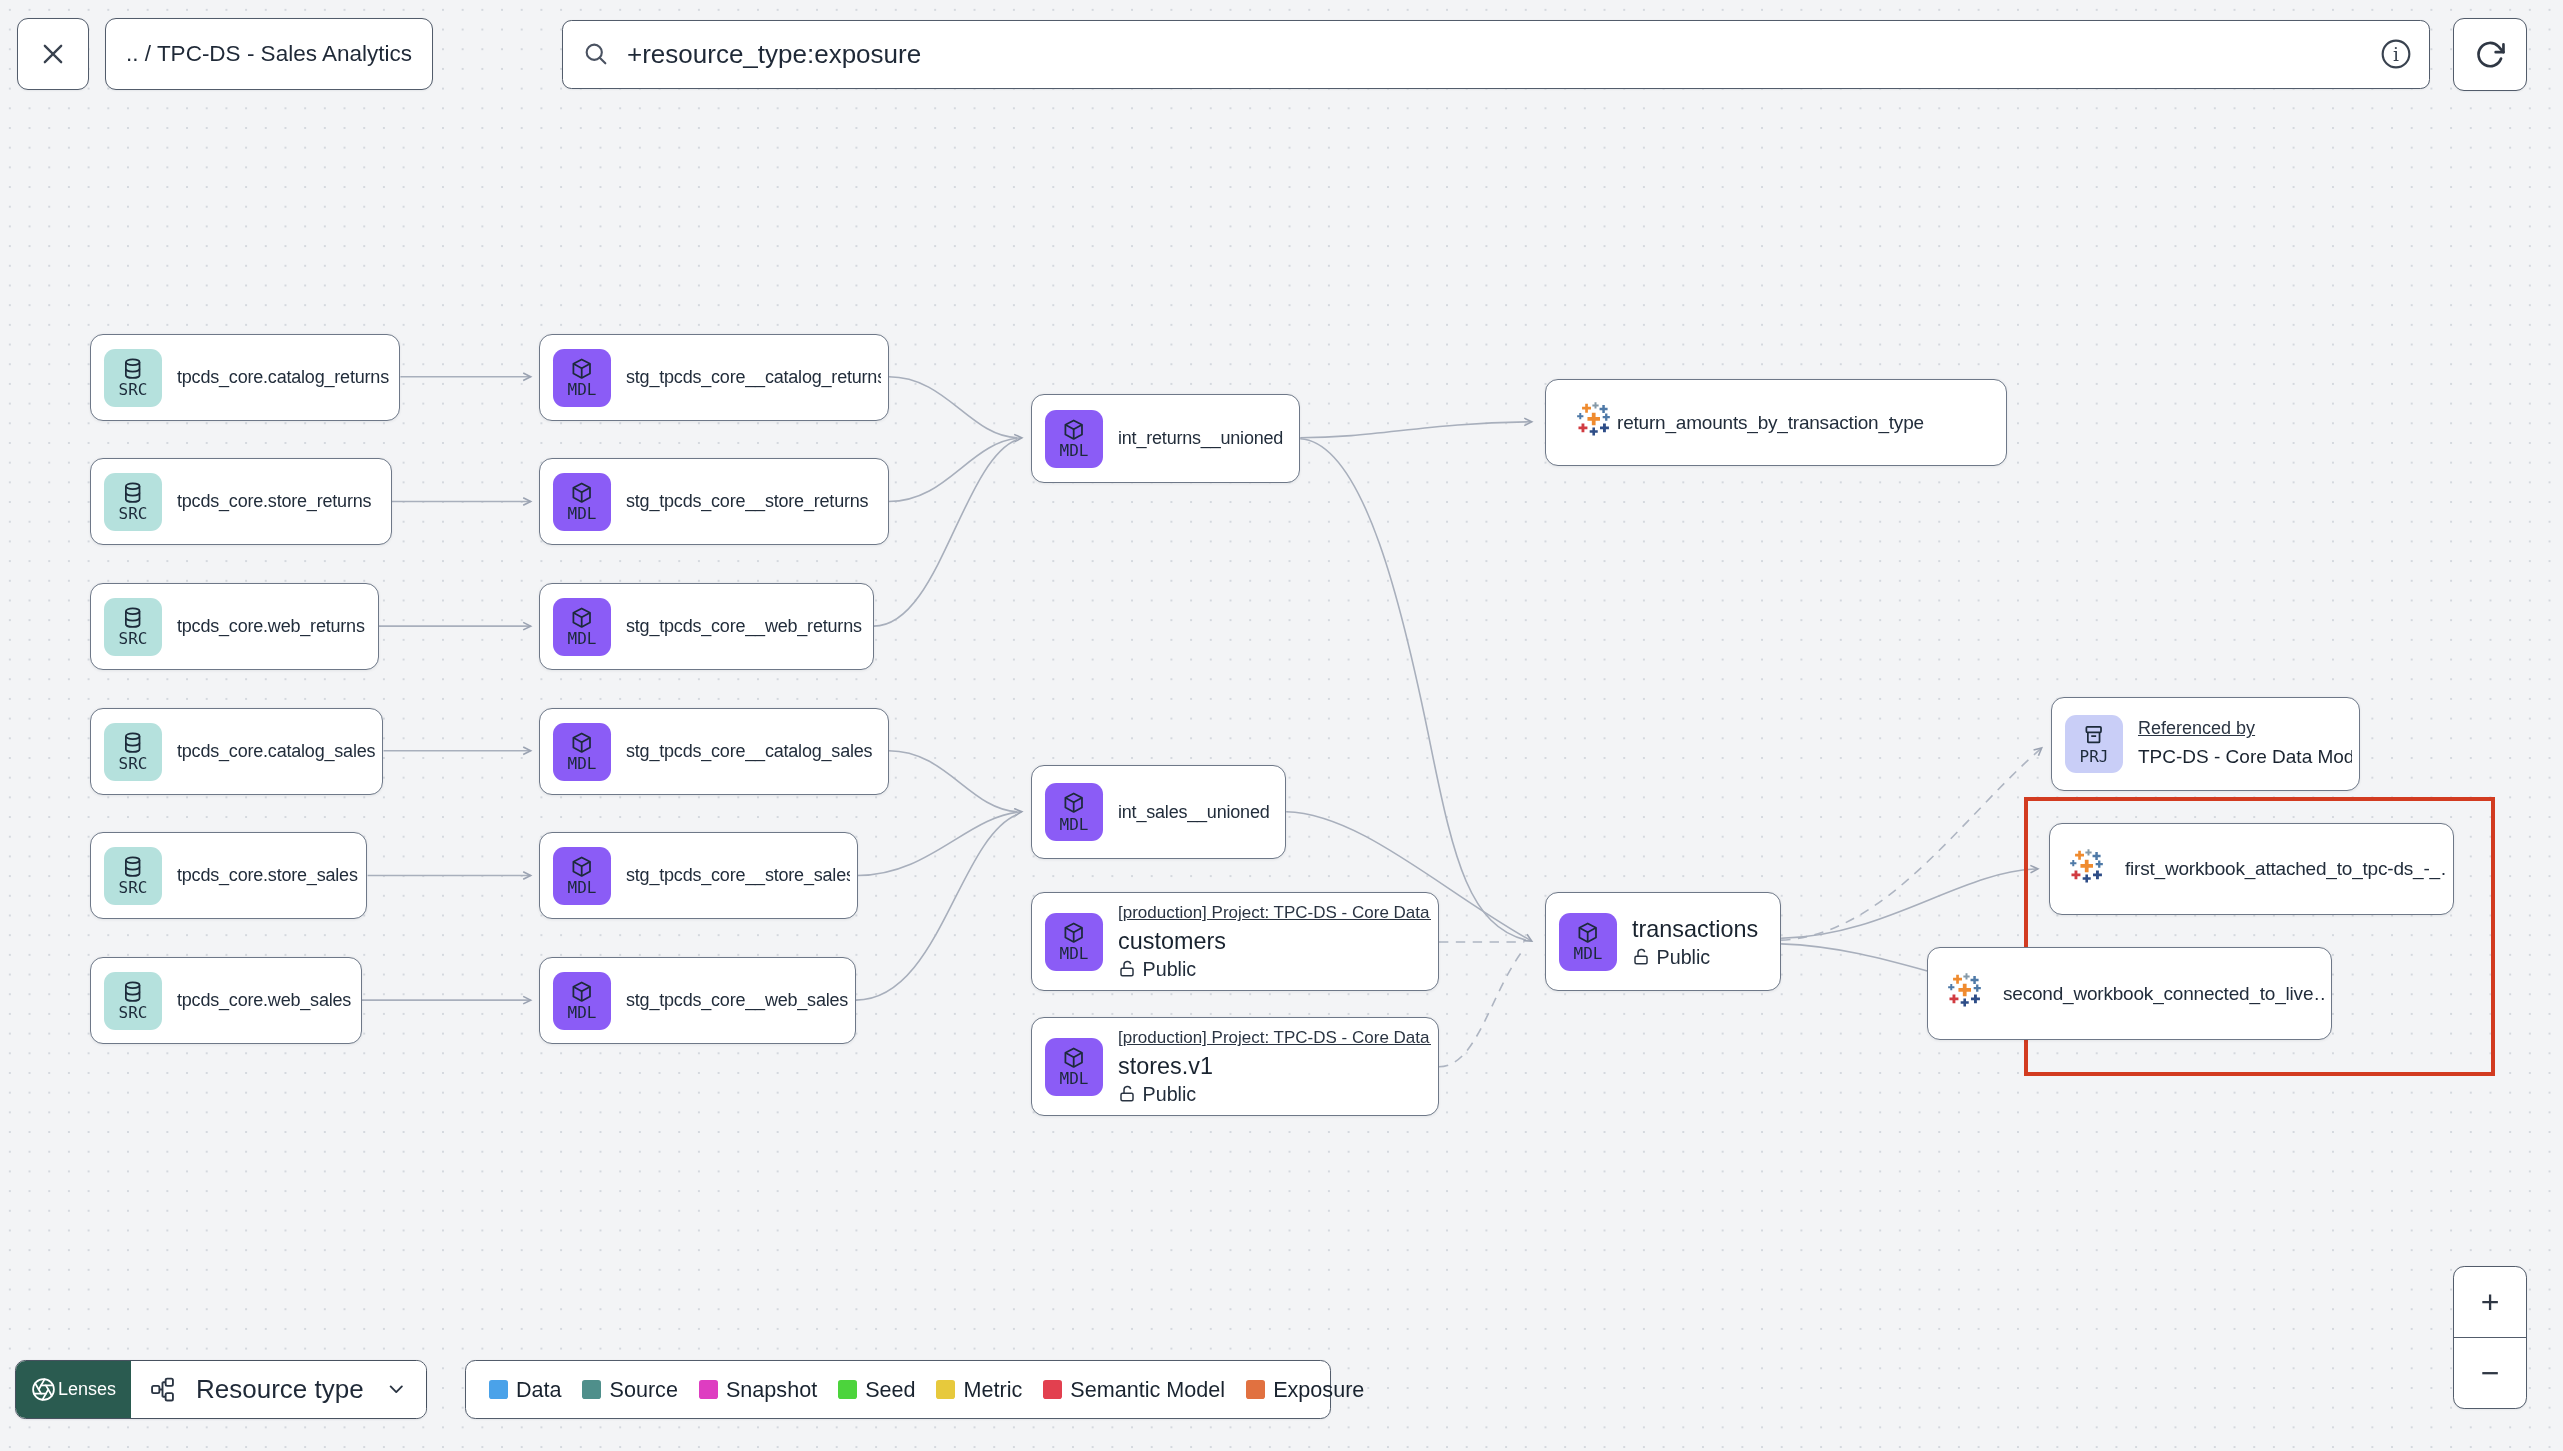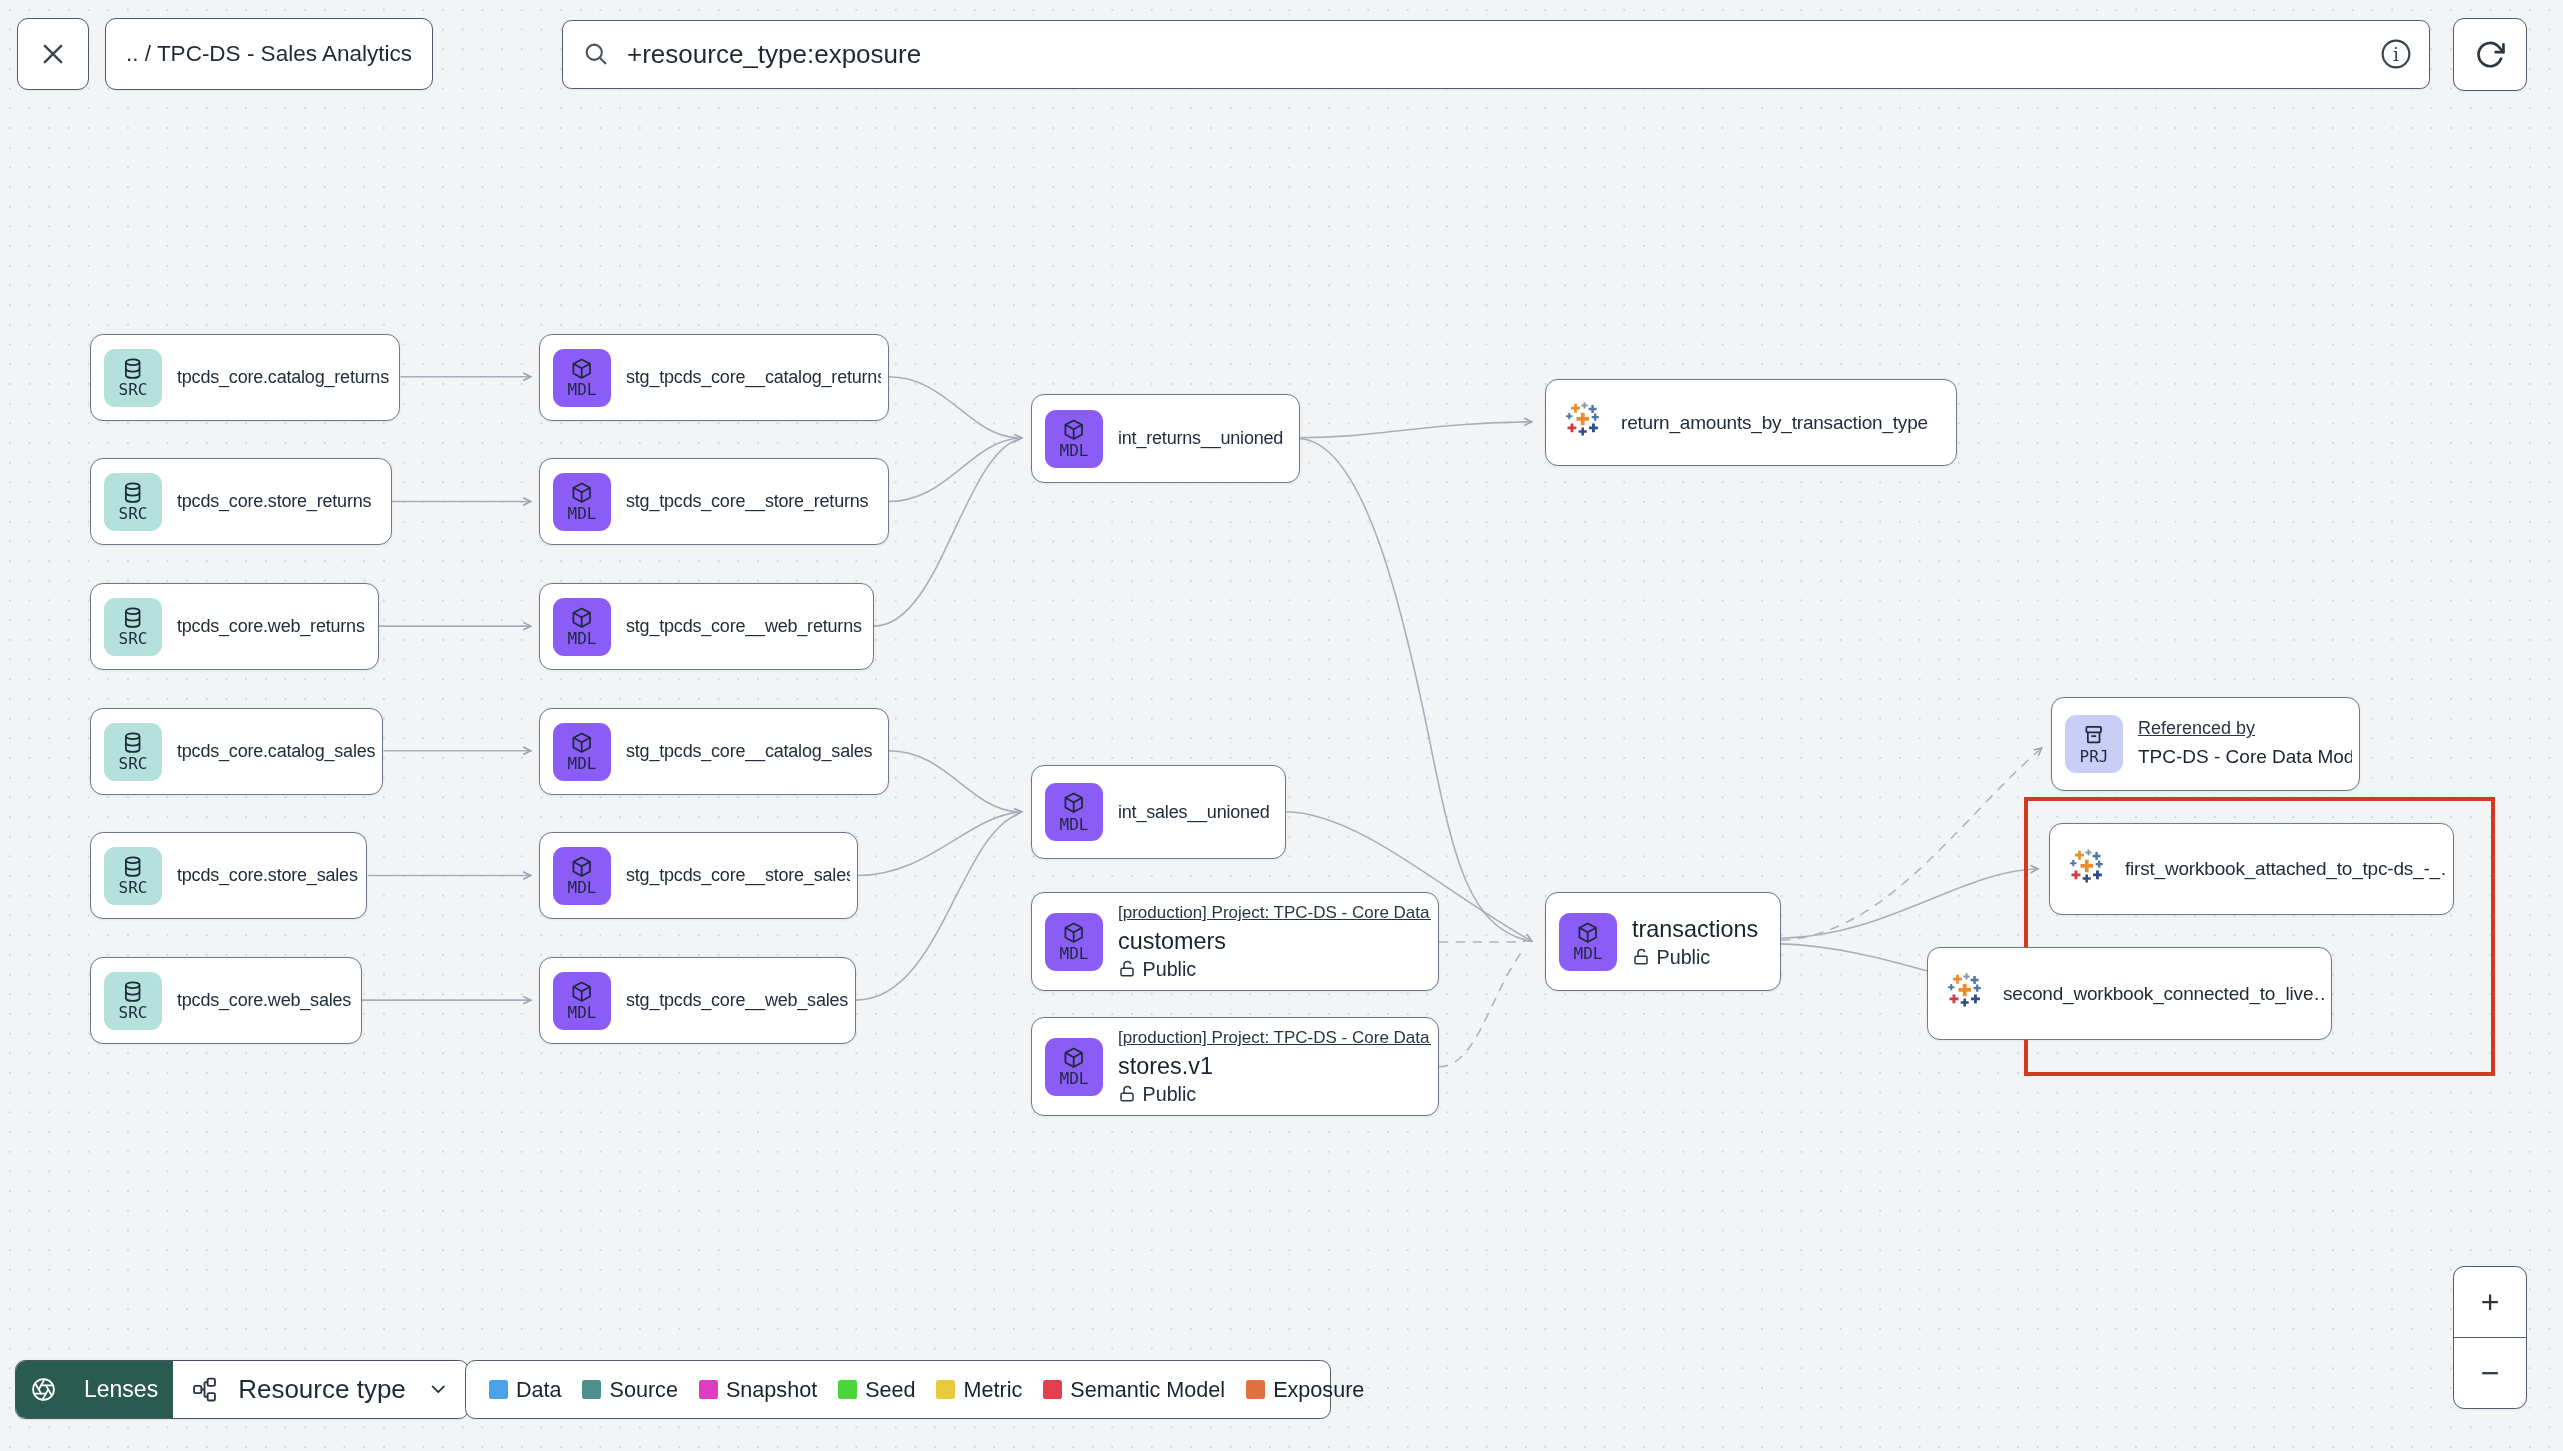--- a/index.html
+++ b/index.html
@@ -59,22 +59,22 @@
   .edges{position:absolute;left:0;top:0;z-index:0;}
   .e{fill:none;stroke:#a8afbc;stroke-width:1.7px;}
   .e.dash{stroke-dasharray:10 8;stroke:#aeb5c2;}
   
   .lenses-pill{
     position:absolute;left:15px;top:1360px;height:59px;display:flex;z-index:3;
     border:1.9px solid #47515f;border-radius:10.3px;overflow:hidden;box-sizing:border-box;
     background:#fff;box-shadow:0 0.9px 1.9px rgba(20,30,45,.08);
   }
   .lenses-seg{
-    background:#2a5b50;color:#fff;display:flex;align-items:center;gap:28px;
-    padding:0 15px;font-size:23px;cursor:pointer;
+    background:#2a5b50;color:#fff;display:flex;align-items:center;gap:2px;
+    padding:0 15px;font-size:18px;cursor:pointer;
   }
   .rtype-seg{
     display:flex;align-items:center;gap:21px;padding:0 19px;font-size:26px;color:#1f2937;
     background:#fff;cursor:pointer;border-radius:6px;
   }
   .legend{
     position:absolute;left:465px;top:1360px;width:866px;height:59px;z-index:3;
     background:#fff;border:1.9px solid #525c6b;border-radius:10.3px;box-sizing:border-box;
     display:flex;align-items:center;gap:20.6px;padding:0 22.5px;box-shadow:0 0.9px 1.9px rgba(20,30,45,.06);
   }
@@ -392,21 +392,21 @@
     <div class="dname">stores.v1</div>
     <div class="daccess">
       <svg class="icon" width="18" height="18" style="color:#2a3442" viewBox="0 0 19 19">
           <use href="#i-unlock"></use>
         </svg>
       <span>Public</span>
     </div>
   </div>
 </div>
 
-<div class="node" style="left:1545px;top:379px;width:412px;height:87px;padding-left:17px;gap:15px">
+<div class="node" style="left:1545px;top:379px;width:462px;height:87px;padding-left:28px;gap:0">
   <svg class="icon ticon" width="43" height="43" viewBox="0 0 46 46">
       <use href="#i-tableau"></use>
     </svg>
   <span class="exp-label">return_amounts_by_transaction_type</span>
 </div>
 
 <div class="node" style="left:1545px;top:892px;width:236px;height:99px">
   <span class="badge mdl">
       <svg class="icon" width="23.4" height="23.4" viewBox="0 0 25 25">
         <use href="#i-cube"></use>

